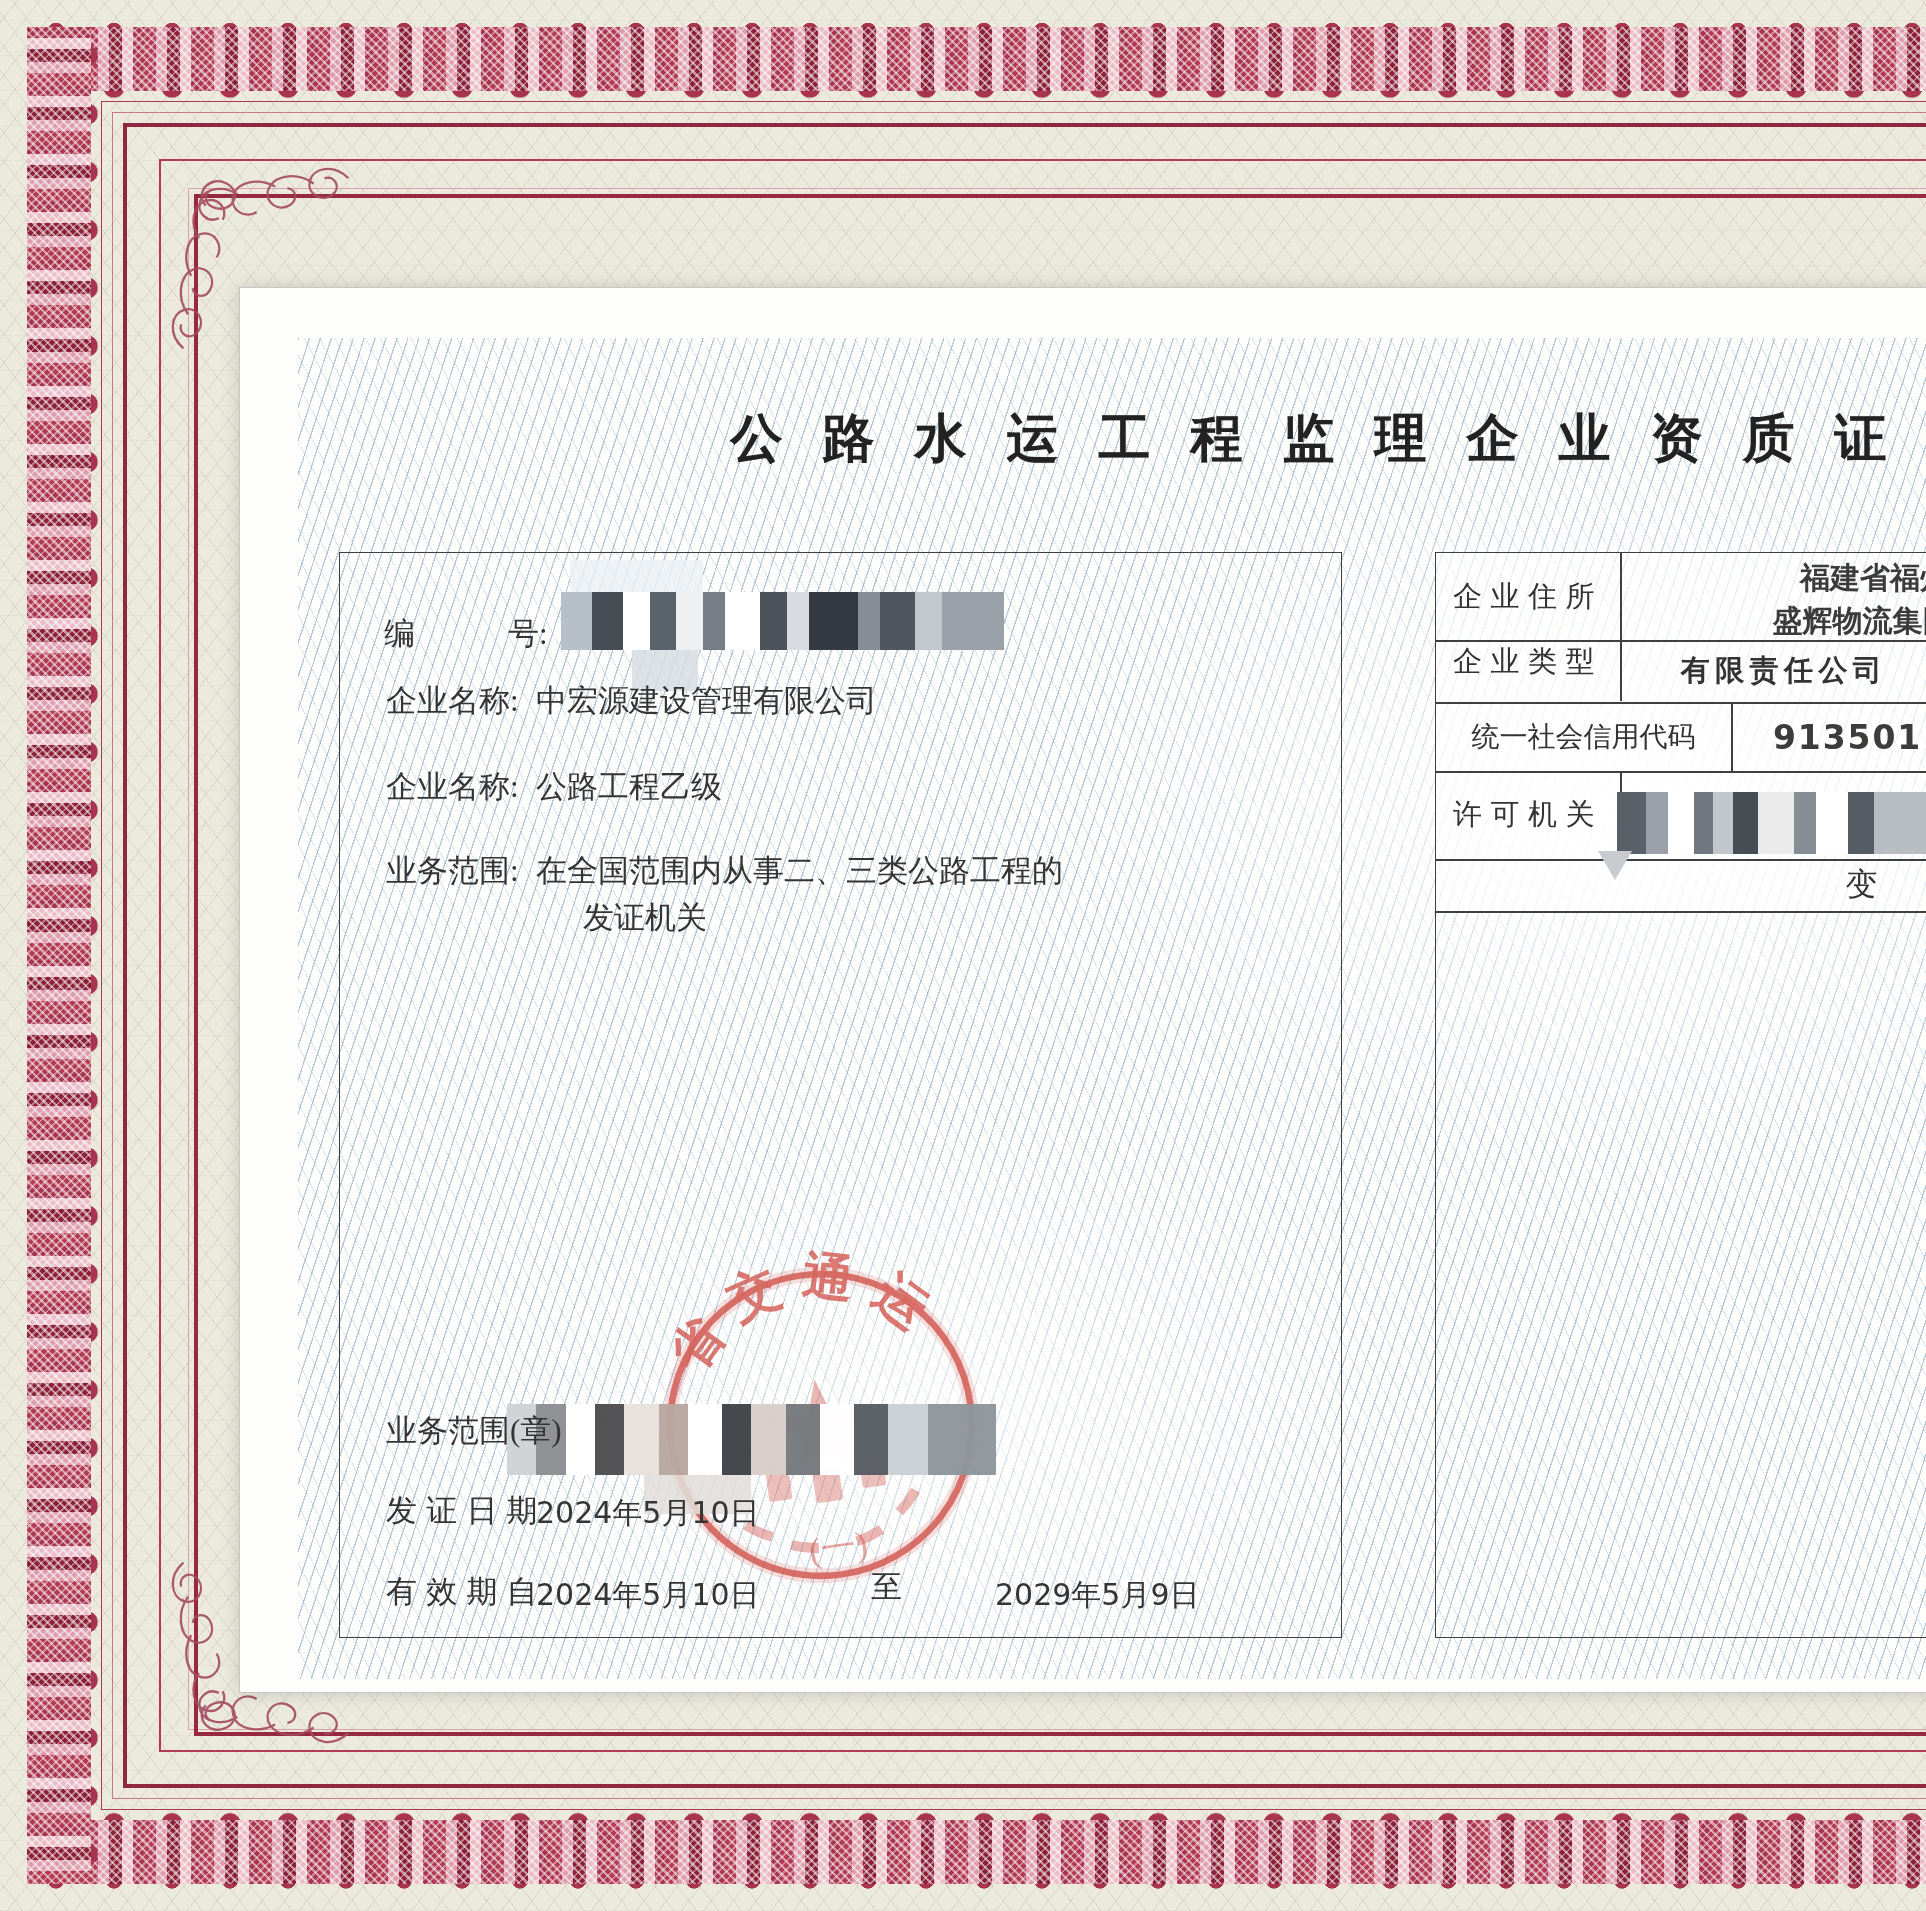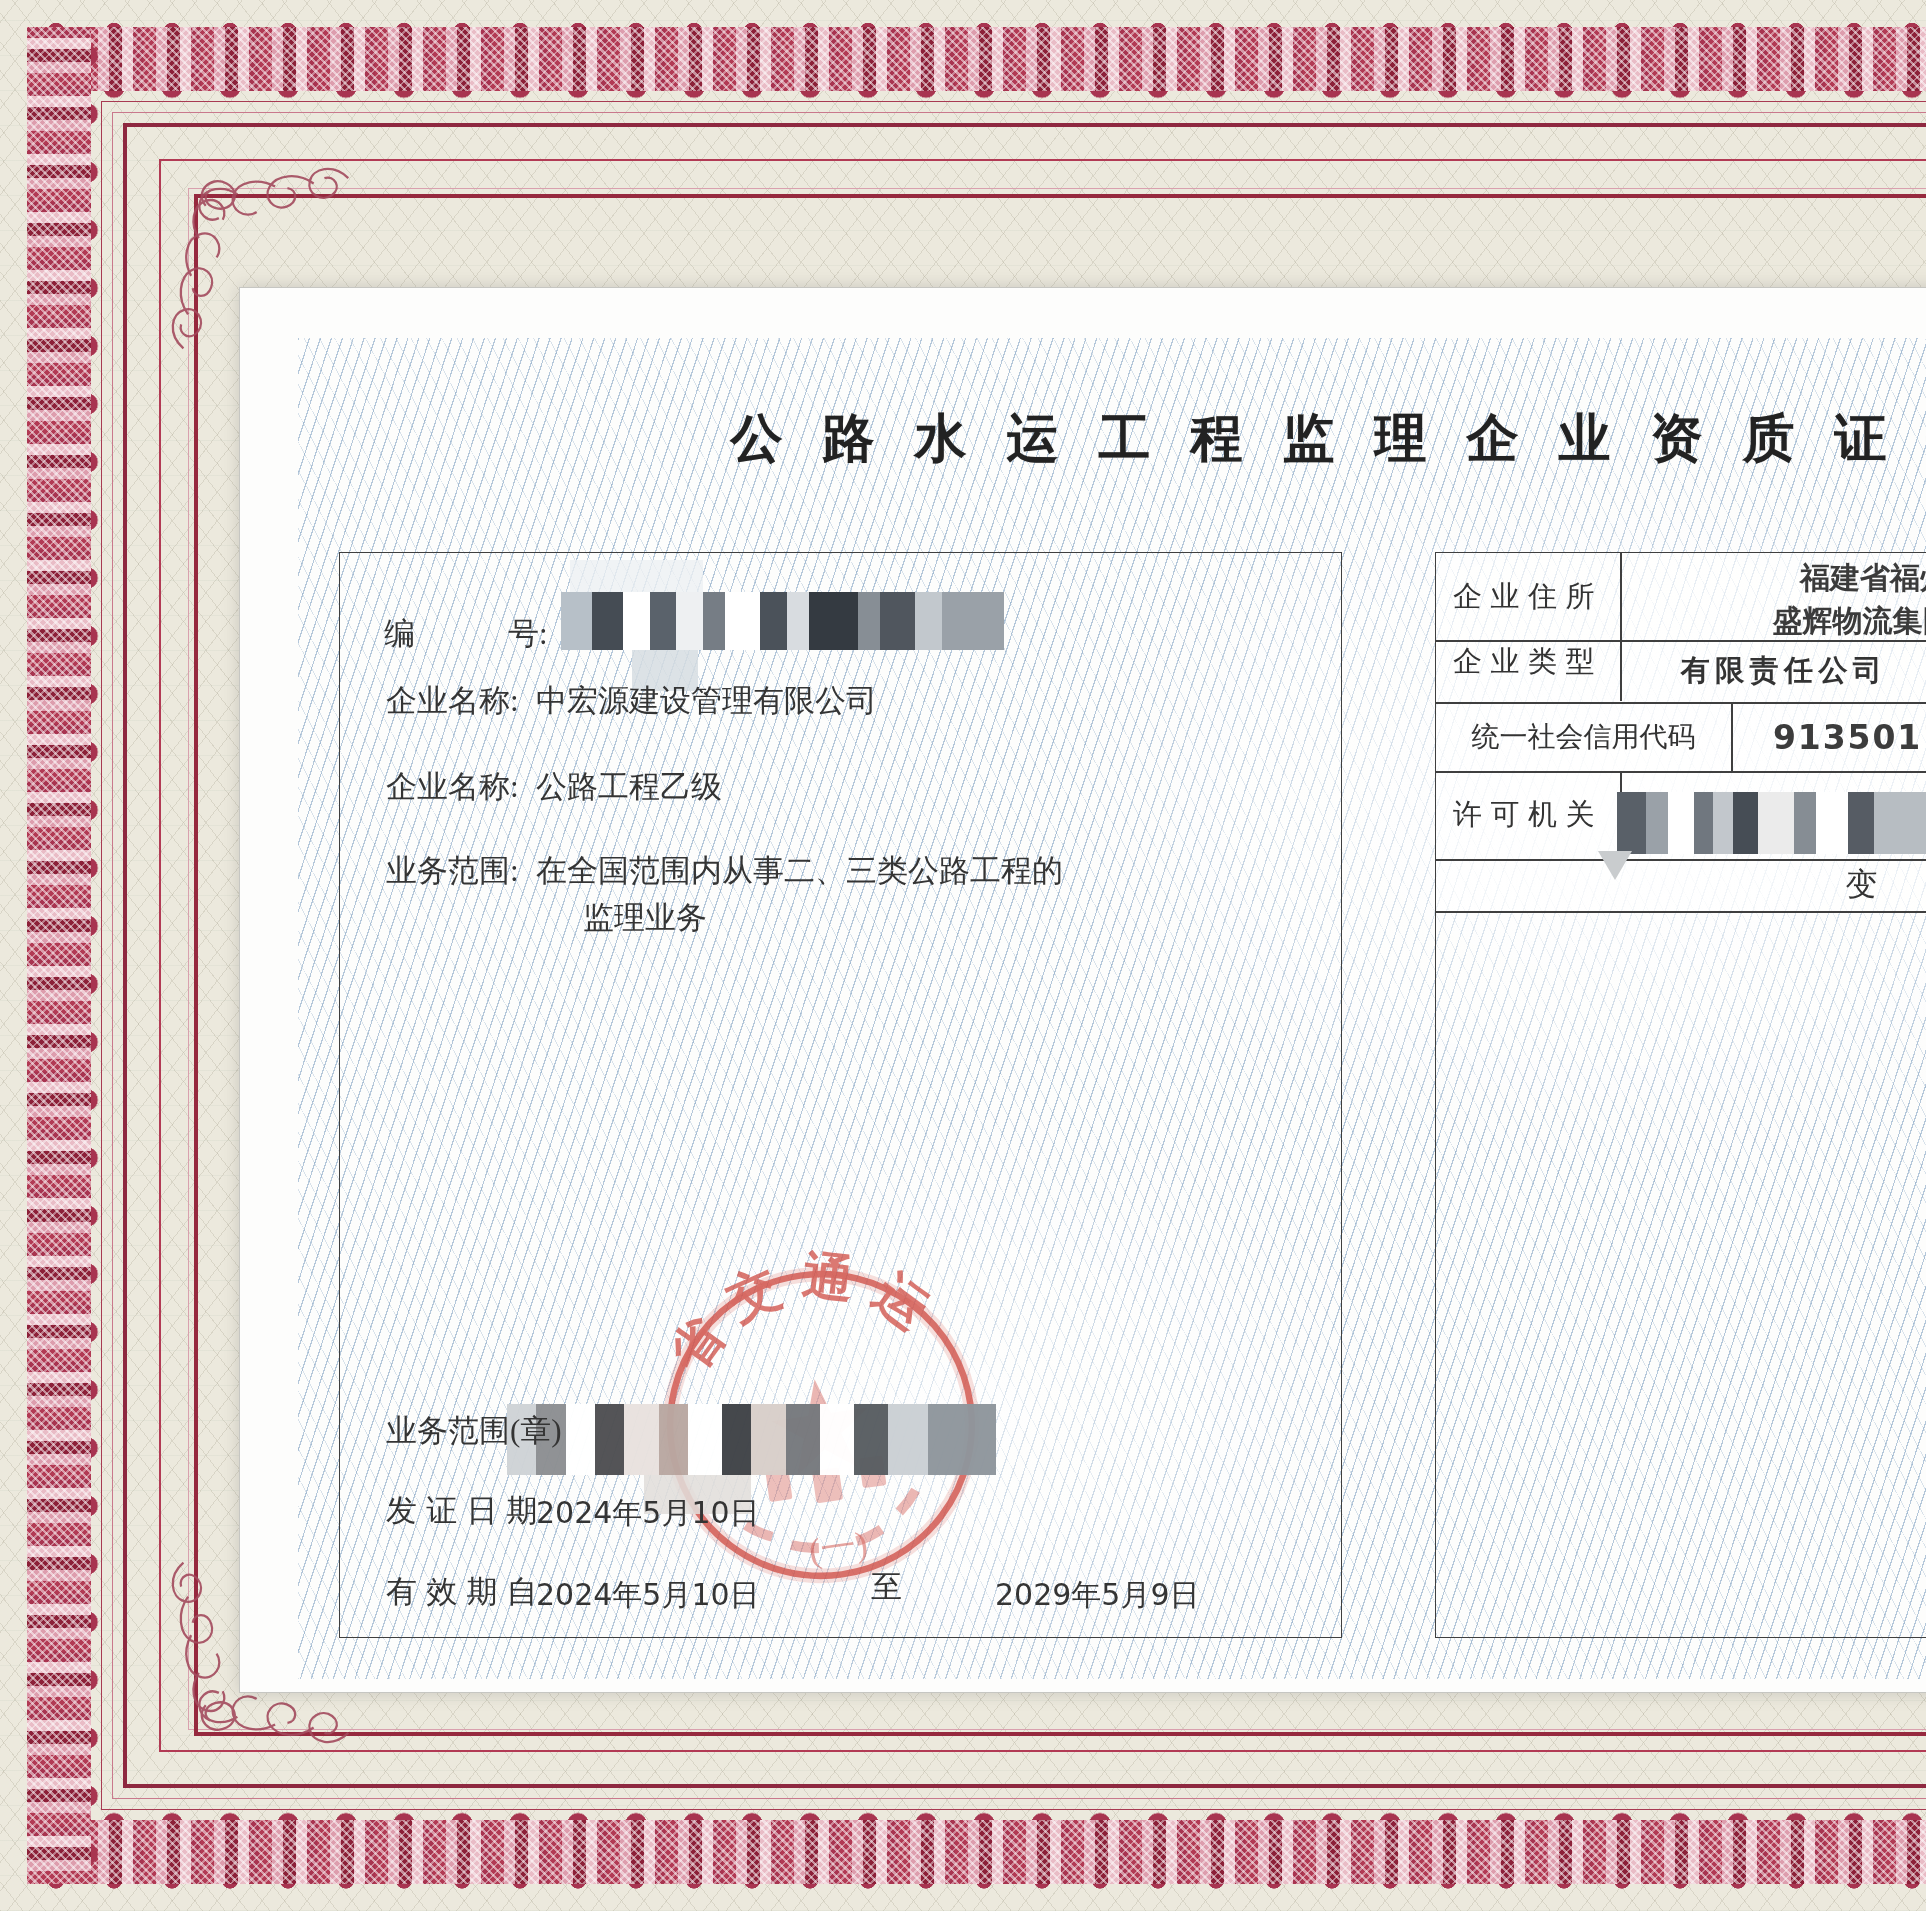--- a/index.html
+++ b/index.html
@@ -184,21 +184,21 @@
       <div class="lrow" style="left:44px;top:44px;margin-top:16px;">编　　　号:</div>
 
       <div class="lrow" style="left:46px;top:127px;">企业名称:</div>
       <div class="lrow" style="left:196px;top:127px;">中宏源建设管理有限公司</div>
 
       <div class="lrow" style="left:46px;top:213px;">企业名称:</div>
       <div class="lrow" style="left:196px;top:213px;text-align:center;">公路工程乙级</div>
 
       <div class="lrow" style="left:46px;top:297px;">业务范围:</div>
       <div class="lrow" style="left:196px;top:297px;">在全国范围内从事二、三类公路工程的</div>
-      <div class="lrow" style="left:243px;top:344px;">监理业务</div>
+      <div class="lrow" style="left:243px;top:344px;">发证机关</div>
 
       <div class="lrow" style="left:46px;top:857px;">业务范围(章)</div>
 
       <div class="lrow lab-sp" style="left:46px;top:937px;">发证日期</div>
       <div class="lrow" style="left:196px;top:940px;font-family:'DejaVu Sans','Liberation Sans',sans-serif;font-size:30px;">2024年5月10日</div>
 
       <div class="lrow lab-sp" style="left:46px;top:1018px;">有效期自</div>
       <div class="lrow" style="left:196px;top:1022px;font-family:'DejaVu Sans','Liberation Sans',sans-serif;font-size:30px;">2024年5月10日</div>
       <div class="lrow" style="left:531px;top:1013px;">至</div>
       <div class="lrow" style="left:655px;top:1022px;font-family:'DejaVu Sans','Liberation Sans',sans-serif;font-size:30px;">2029年5月9日</div>

